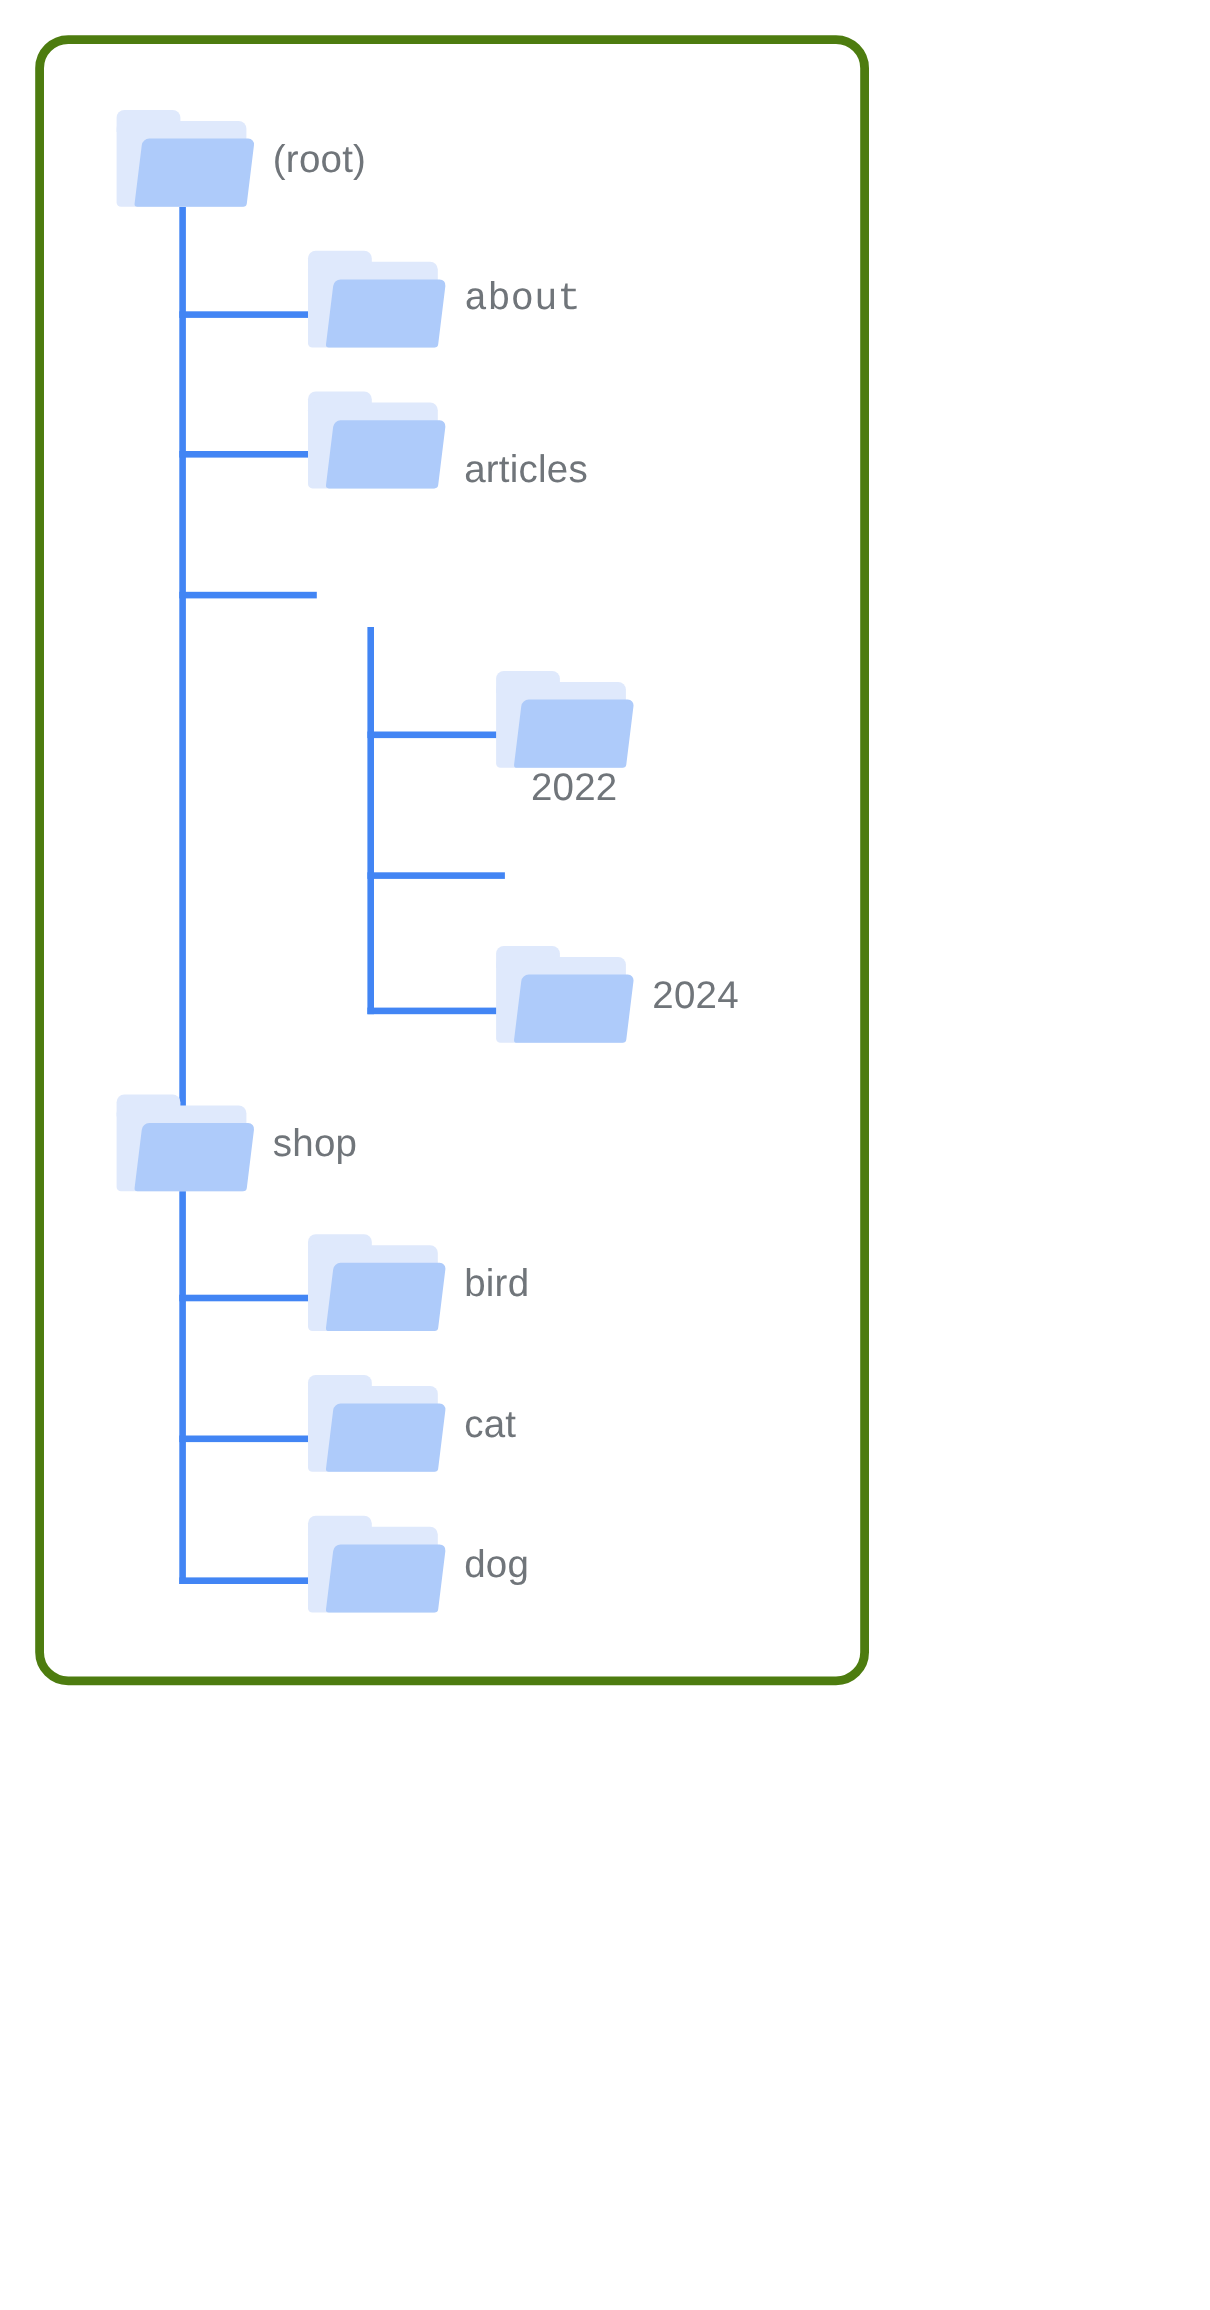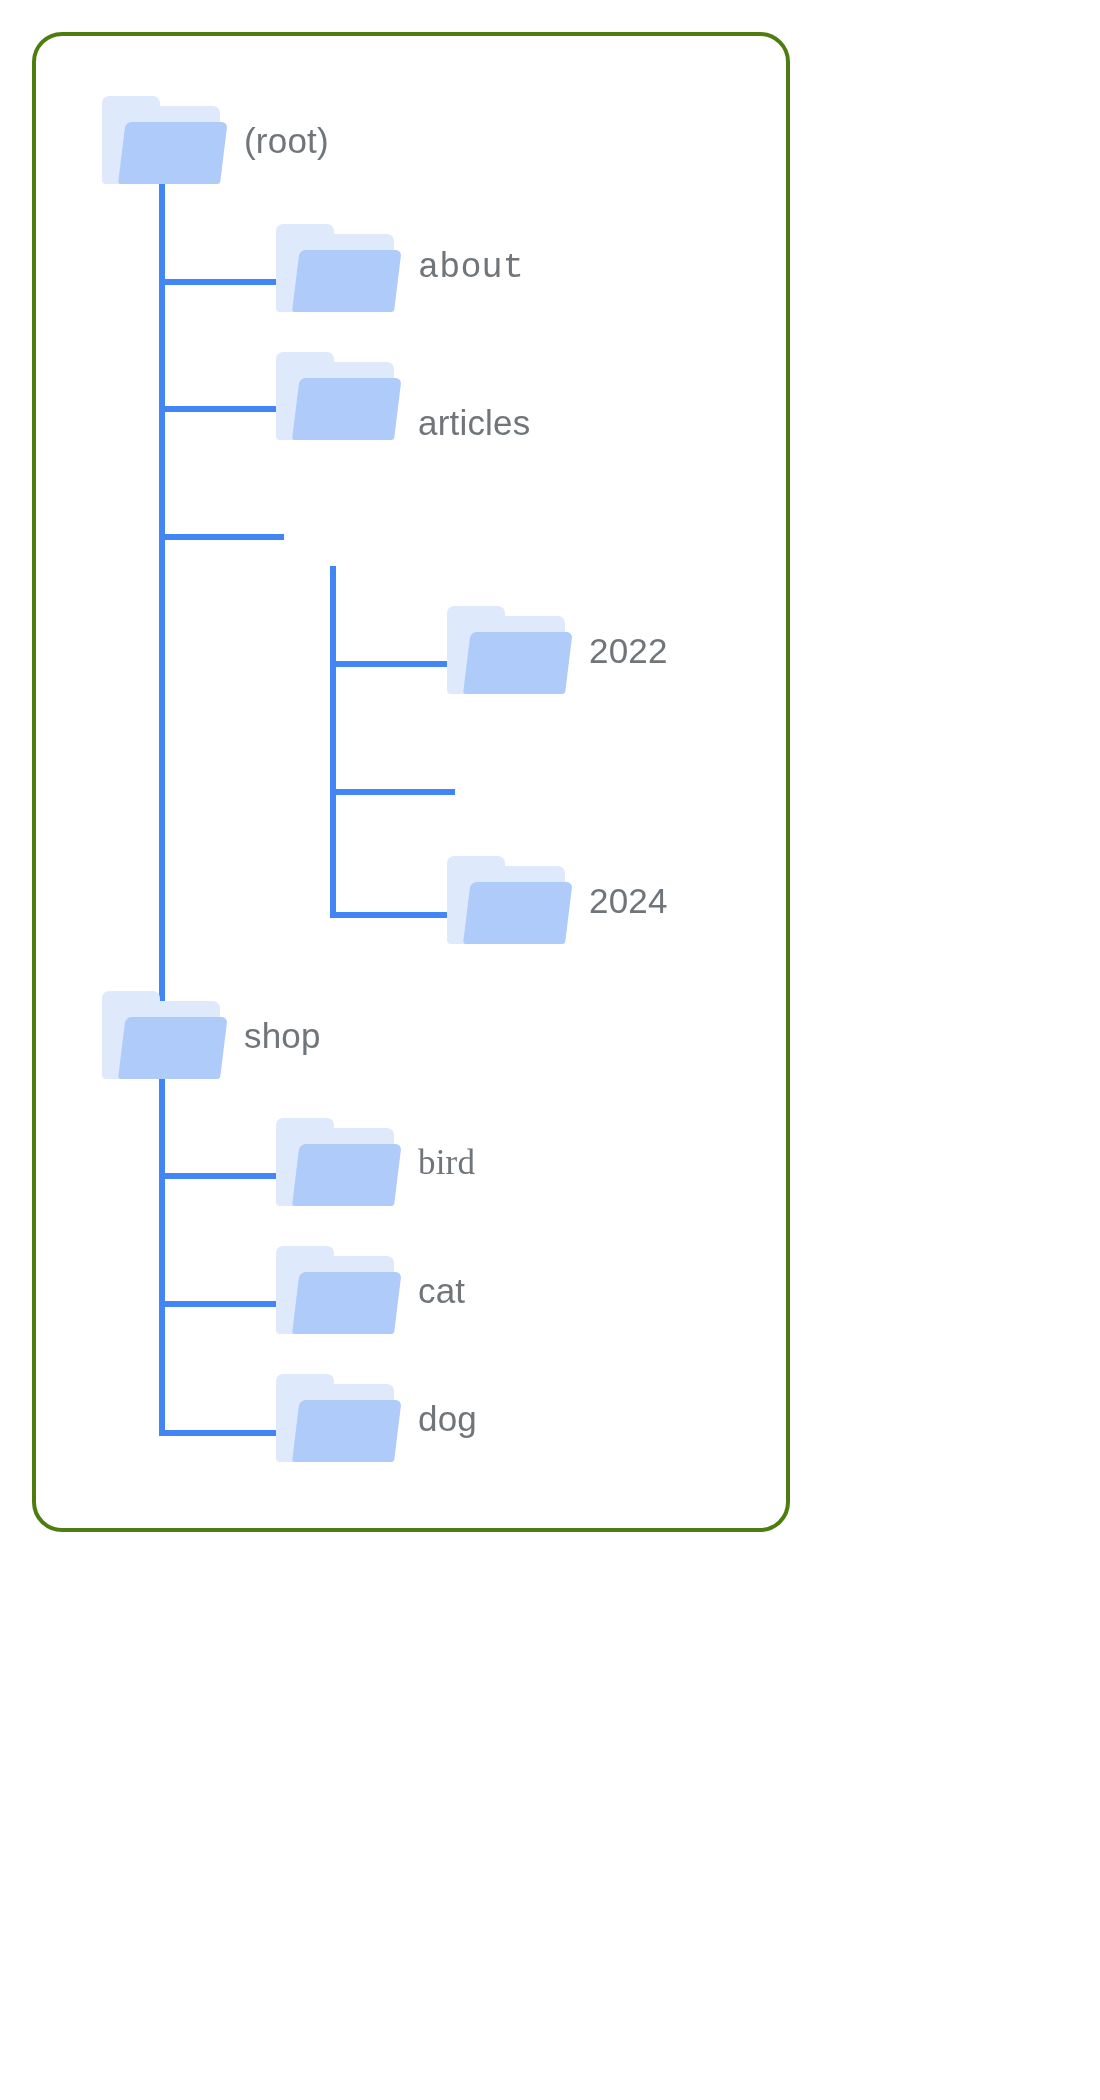--- a/index.html
+++ b/index.html
@@ -17,21 +17,21 @@
     overflow: hidden;
   }
 
   
   #card {
     position: absolute;
     left: 32px;
     top: 32px;
     width: 758px;
     height: 1500px;
-    border: 4px solid #4d7c0f;
+    border: 8px solid #4d7c0f;
     border-radius: 30px;
     background: #ffffff;
   }
 
   
   #tree {
     position: absolute;
     left: 0; top: 0;
     width: 758px;
     height: 1500px;
@@ -153,21 +153,21 @@
       <div class="node sz-md" style="left:240px; top:316px;align-items:flex-end;">
         <div class="folder">
           <div class="tab"></div>
             <div class="back"></div>
             <div class="front"></div>
         </div>
         <div class="label">articles</div>
       </div>
 
 
-      <div class="node sz-md" style="left:411px; top:570px;">
+      <div class="node sz-md" style="left:411px; top:570px;flex-direction:column;">
         <div class="folder">
           <div class="tab"></div>
             <div class="back"></div>
             <div class="front"></div>
         </div>
         <div class="label">2022</div>
       </div>
 
 
       <div class="node sz-md" style="left:411px; top:820px;">
@@ -181,21 +181,21 @@
 
       <div class="node sz-lg" style="left:66px; top:955px;">
         <div class="folder">
           <div class="tab"></div>
             <div class="back"></div>
             <div class="front"></div>
         </div>
         <div class="label">shop</div>
       </div>
 
-      <div class="node sz-md" style="left:240px; top:1082px;font-family:Liberation Serif, serif;">
+      <div class="node sz-md" style="left:240px; top:1082px;">
         <div class="folder">
           <div class="tab"></div>
             <div class="back"></div>
             <div class="front"></div>
         </div>
         <div class="label">bird</div>
       </div>
 
       <div class="node sz-md" style="left:240px; top:1210px;text-align:right;">
         <div class="folder">

